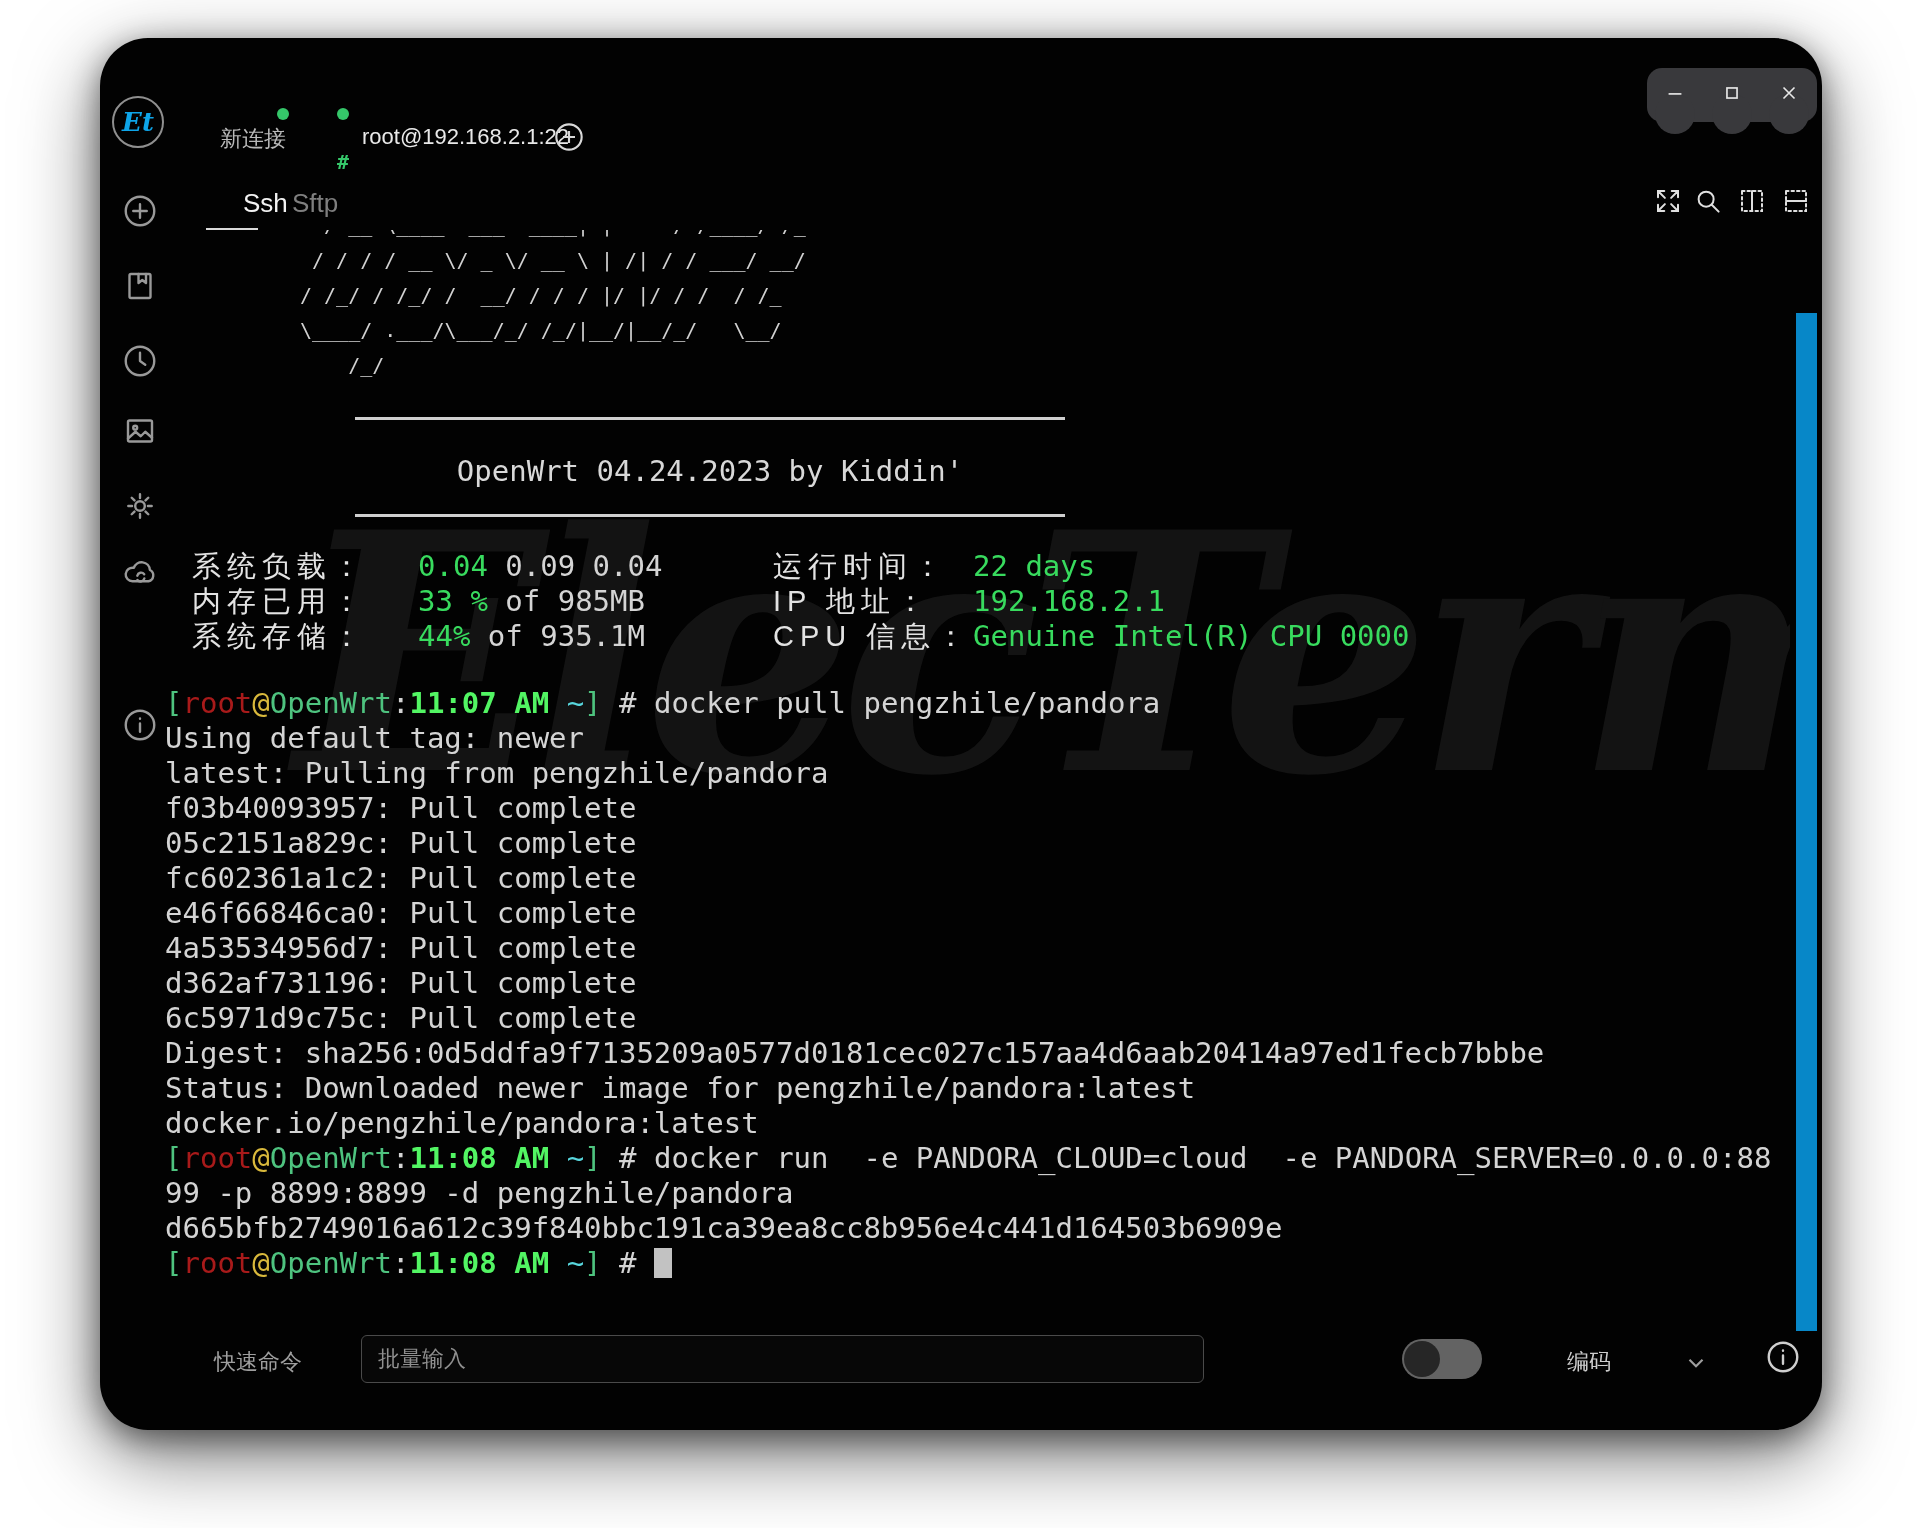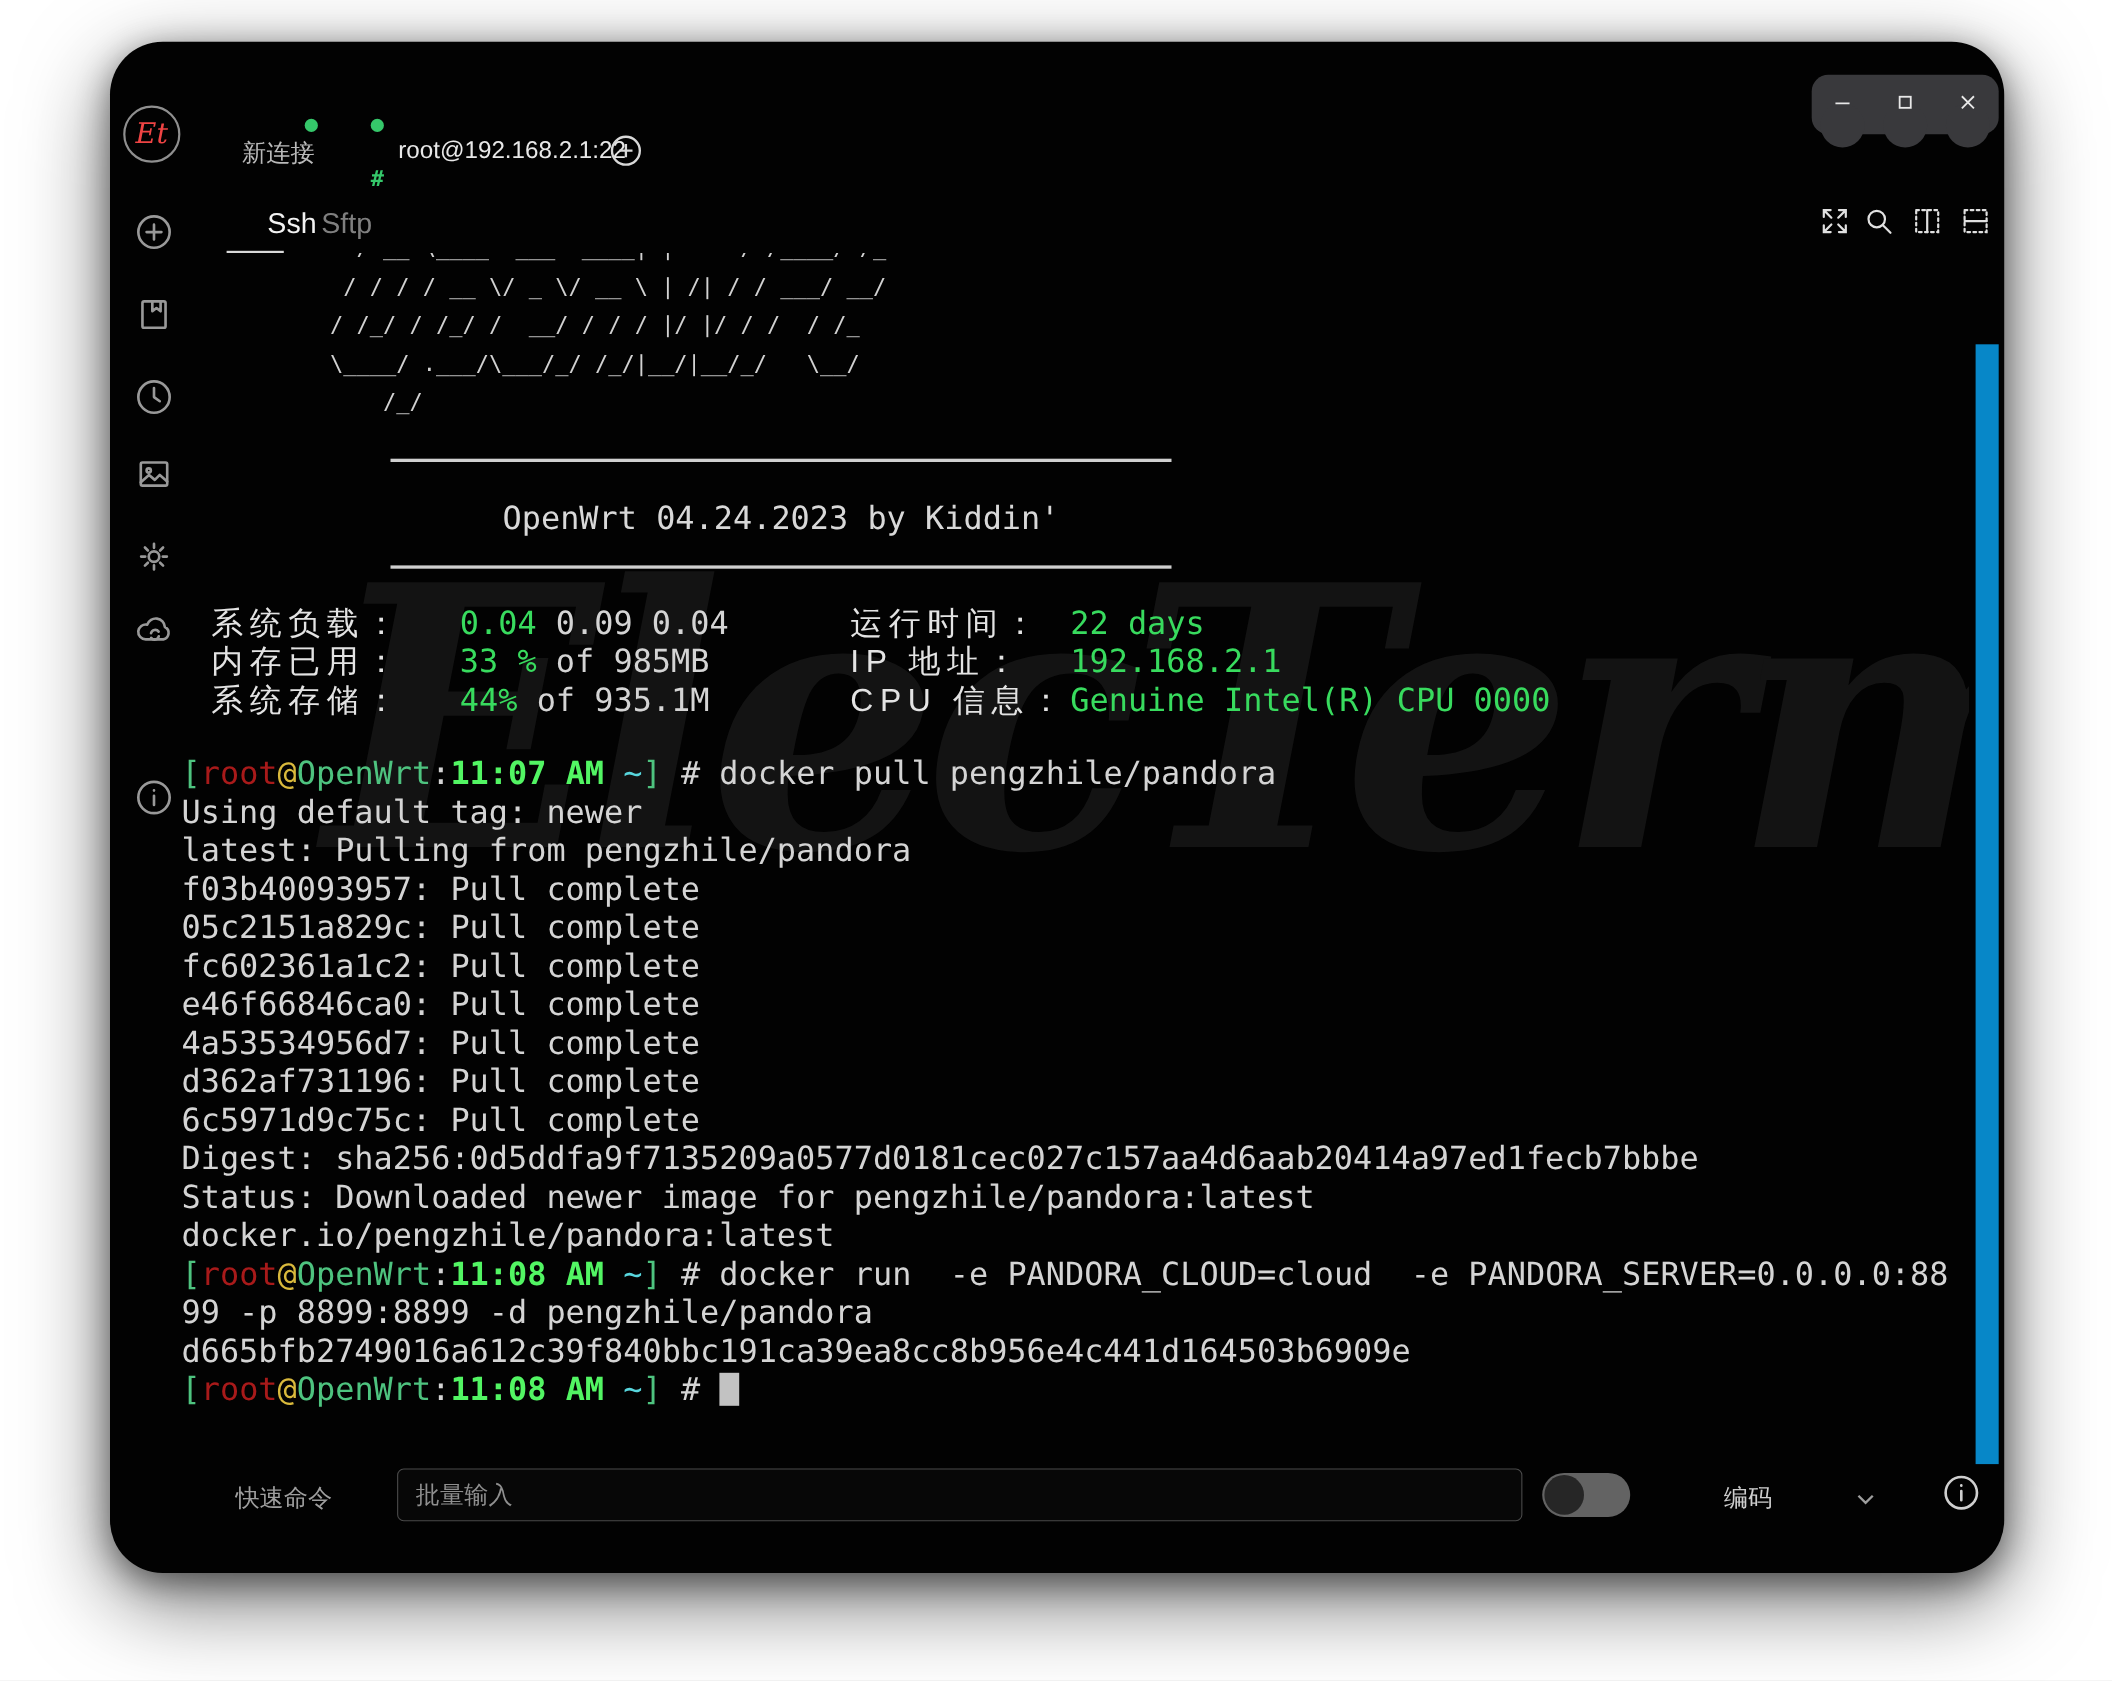--- a/index.html
+++ b/index.html
@@ -11,21 +11,21 @@
   
   .ctrl-pill { position:absolute; left:1547px; top:30px; width:170px; height:54px;
                background:#39393c; border-radius:15px; }
   .ctrl-bump { position:absolute; width:40px; height:40px; border-radius:50%; background:#39393c; top:26px; }
   .ctrl-btn { position:absolute; top:0; width:56px; height:54px; display:flex; align-items:center;
               justify-content:center; cursor:pointer; }
   .ctrl-btn svg { width:22px; height:22px; stroke:#e8e8e8; stroke-width:1.8; fill:none; }
   
   .logo { position:absolute; left:12px; top:58px; width:52px; height:52px; border:2px solid #8f8f8f;
           border-radius:50%; display:flex; align-items:center; justify-content:center;
-          color:#ef4444; font-family:"DejaVu Serif",serif; font-style:italic; font-weight:normal; font-size:26px; }
+          color:#0ea5e9; font-family:"DejaVu Serif",serif; font-style:italic; font-weight:bold; font-size:26px; }
   .tab-dot { position:absolute; width:12px; height:12px; border-radius:50%; background:#35c76a; top:70px; }
   .tab-label { position:absolute; top:86px; font-size:22px; cursor:pointer; }
   .tab-marker { position:absolute; left:237px; top:112px; color:#35c76a; font-size:20px; font-weight:bold;
                 font-family:"DejaVu Sans Mono",monospace; }
   .add-tab { position:absolute; left:453px; top:83px; width:32px; height:32px; cursor:pointer; }
   .add-tab svg { width:32px; height:32px; stroke:#d8d8d8; stroke-width:1.6; fill:none; }
   
   .side-icon { position:absolute; left:22px; width:36px; height:36px; cursor:pointer; }
   .side-icon svg { width:36px; height:36px; stroke:#999999; stroke-width:1.6; fill:none;
                    stroke-linecap:round; stroke-linejoin:round; }
@@ -55,21 +55,21 @@
   .si-l1 { width:226px; } .si-v1 { display:inline-block; width:355px; } .si-l2 { width:200px; }
   #term-output { margin-top:32px; }
   .tl { height:35px; white-space:pre; }
   .sd { color:#d4d4d4; } .sg { color:#4ec37f; } .sv { color:#38db5e; }
   .sb { color:#52f563; font-weight:bold; } .sr { color:#a81a1a; }
   .sy { color:#d9b93c; } .sc { color:#58d6dd; }
   .cursor { display:inline-block; width:18px; height:30px; background:#c2c2c2; vertical-align:-5px; }
   .scrollbar { position:absolute; left:1696px; top:275px; width:21px; height:1018px; background:#0787c8; cursor:pointer; }
   
   .footer-label { position:absolute; left:114px; top:1309px; font-size:22px; color:#9e9e9e; cursor:pointer; }
-  .batch-input { position:absolute; left:261px; top:1297px; width:1023px; height:48px; background:#070707;
+  .batch-input { position:absolute; left:261px; top:1297px; width:843px; height:48px; background:#070707;
                  border:1px solid #4a4a4a; border-radius:6px; color:#cfcfcf; font-size:22px; padding:0 16px;
                  font-family:"Liberation Sans","DejaVu Sans",sans-serif; outline:none; }
   .batch-input::placeholder { color:#8f8f8f; }
   .toggle { position:absolute; left:1302px; top:1301px; width:80px; height:40px; background:#636363;
             border-radius:20px; cursor:pointer; }
   .toggle .knob { position:absolute; left:2px; top:2px; width:36px; height:36px; border-radius:50%; background:#262626; }
   .enc-label { position:absolute; left:1467px; top:1309px; font-size:22px; color:#cdcdcd; cursor:pointer; }
   .enc-chevron { position:absolute; left:1583px; top:1312px; width:26px; height:26px; cursor:pointer; }
   .enc-chevron svg { width:26px; height:26px; stroke:#9e9e9e; stroke-width:2; fill:none; }
   .foot-info { position:absolute; left:1665px; top:1301px; width:36px; height:36px; cursor:pointer; }

